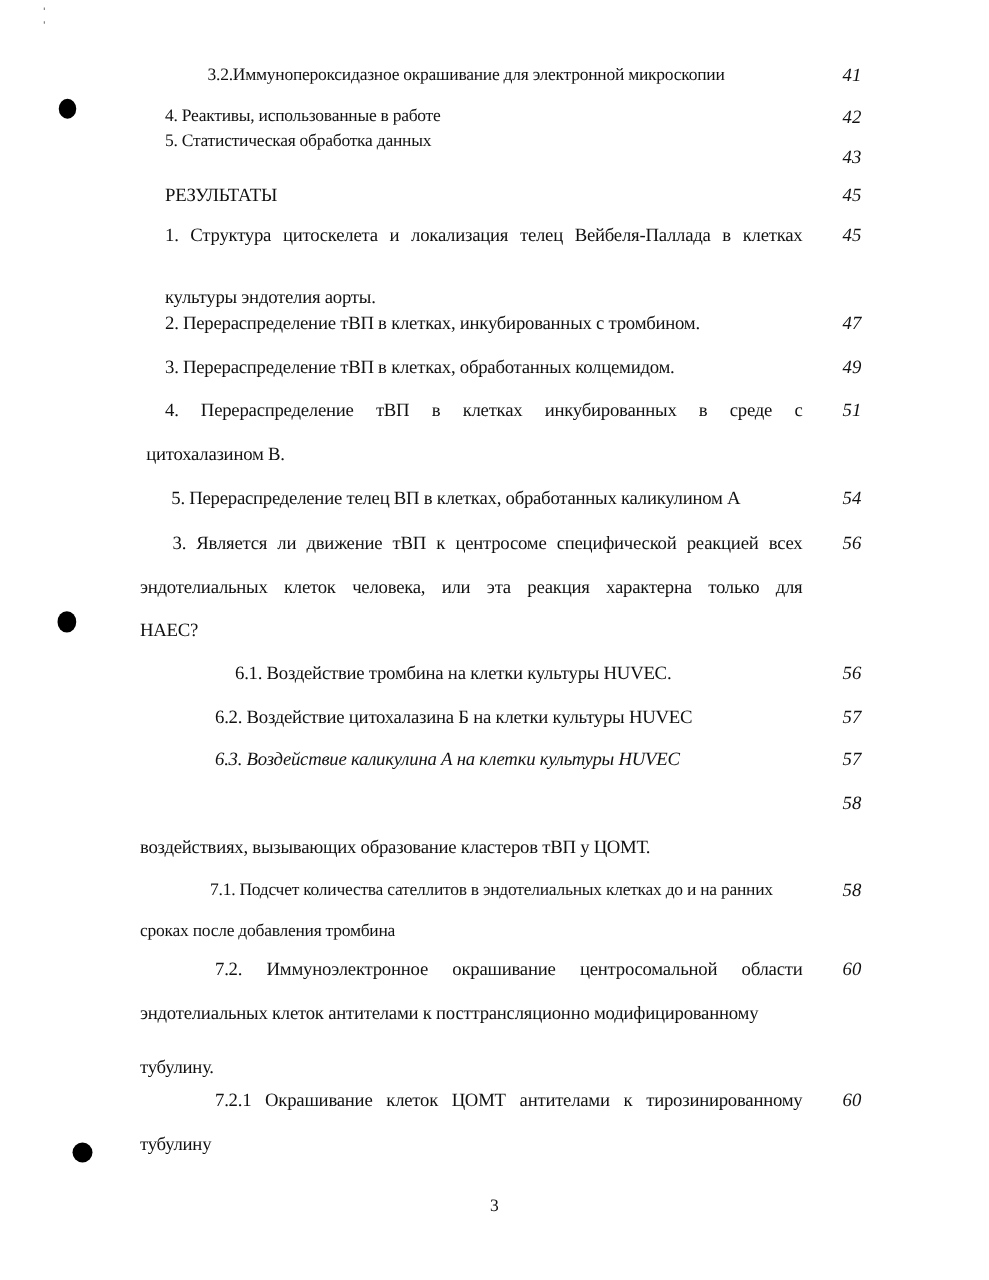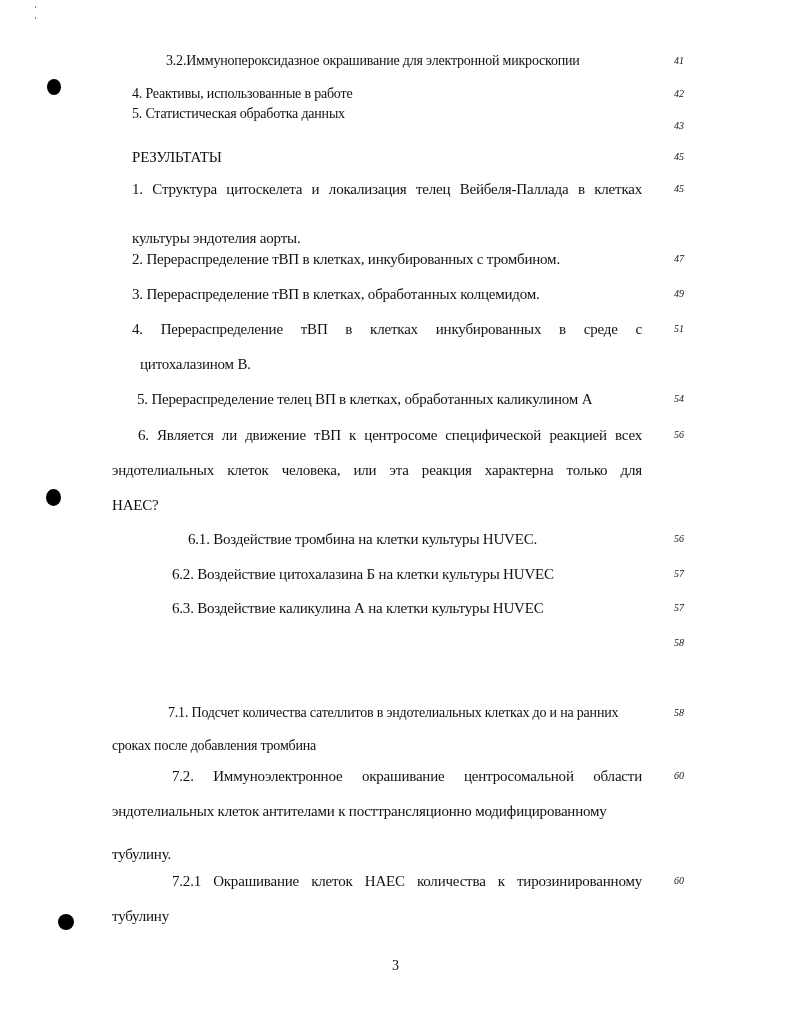--- a/index.html
+++ b/index.html
@@ -29,21 +29,21 @@
     }
     .line.justify {
       text-align: justify;
       text-align-last: justify;
       white-space: normal;
     }
     .pnum {
       position: absolute;
       left: 674px;
       width: 24px;
-      font-size: 10px;
+      font-size: 15px;
       line-height: 18px;
       font-style: italic;
       text-align: left;
     }
     .small { font-size: 14px; }
     .blob {
       position: absolute;
       background: #000;
       border-radius: 50%;
     }
@@ -91,48 +91,49 @@
   <div class="line" style="left:132px;top:229px;">культуры эндотелия аорты.</div>
 
   <div class="line" style="left:132px;top:250px;">2. Перераспределение тВП в клетках, инкубированных с тромбином.</div>
   <div class="pnum" style="top:250px;">47</div>
 
   <div class="line" style="left:132px;top:285px;">3. Перераспределение тВП в клетках, обработанных  колцемидом.</div>
   <div class="pnum" style="top:285px;">49</div>
 
   <div class="line justify" style="left:132px;top:320px;width:510px;">4. Перераспределение тВП в клетках инкубированных в среде с</div>
   <div class="pnum" style="top:320px;">51</div>
-  <div class="line" style="left:140px;top:355px;">цитохалазином В.</div>
+  <div class="line" style="left:117px;top:355px;">цитохалазином В.</div>
 
   <div class="line" style="left:137px;top:390px;">5. Перераспределение телец ВП в клетках, обработанных каликулином А</div>
   <div class="pnum" style="top:390px;">54</div>
 
-  <div class="line justify" style="left:138px;top:426px;width:504px;">6. Является ли движение тВП к центросоме специфической реакцией всех</div>
+  <div class="line justify" style="left:138px;top:426px;width:504px;">3. Является ли движение тВП к центросоме специфической реакцией всех</div>
   <div class="pnum" style="top:426px;">56</div>
   <div class="line justify" style="left:112px;top:461px;width:530px;">эндотелиальных клеток человека, или эта реакция характерна только для</div>
   <div class="line" style="left:112px;top:496px;">НАЕС?</div>
 
   <div class="line" style="left:172px;top:530px;margin-left:16px;">6.1. Воздействие тромбина на клетки культуры HUVEC.</div>
   <div class="pnum" style="top:530px;">56</div>
 
   <div class="line" style="left:172px;top:565px;">6.2. Воздействие цитохалазина Б на клетки культуры HUVEC</div>
   <div class="pnum" style="top:565px;">57</div>
 
-  <div class="line" style="left:172px;top:599px;">6.3. Воздействие каликулина А на клетки культуры HUVEC</div>
+  <div class="line" style="left:172px;top:599px;font-style:italic;">6.3. Воздействие каликулина А на клетки культуры HUVEC</div>
   <div class="pnum" style="top:599px;">57</div>
 
   <div class="pnum" style="top:634px;">58</div>
+  <div class="line" style="left:112px;top:669px;">воздействиях, вызывающих образование кластеров тВП у ЦОМТ.</div>
 
   <div class="line small" style="left:168px;top:704px;">7.1. Подсчет количества сателлитов в эндотелиальных клетках до и на ранних</div>
   <div class="pnum" style="top:704px;">58</div>
   <div class="line small" style="left:112px;top:737px;">сроках после добавления тромбина</div>
 
   <div class="line justify" style="left:172px;top:767px;width:470px;">7.2. Иммуноэлектронное окрашивание центросомальной области</div>
   <div class="pnum" style="top:767px;">60</div>
   <div class="line" style="left:112px;top:802px;">эндотелиальных клеток антителами к посттрансляционно модифицированному</div>
   <div class="line" style="left:112px;top:845px;">тубулину.</div>
 
-  <div class="line justify" style="left:172px;top:872px;width:470px;">7.2.1 Окрашивание клеток НАЕС количества к тирозинированному</div>
+  <div class="line justify" style="left:172px;top:872px;width:470px;">7.2.1 Окрашивание клеток ЦОМТ антителами к тирозинированному</div>
   <div class="pnum" style="top:872px;">60</div>
   <div class="line" style="left:112px;top:907px;">тубулину</div>
 
   <div class="page-footer">3</div>
 </div>
 
 </body></html>

